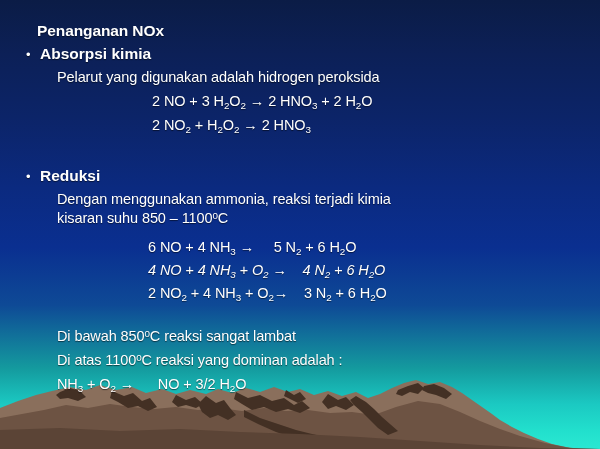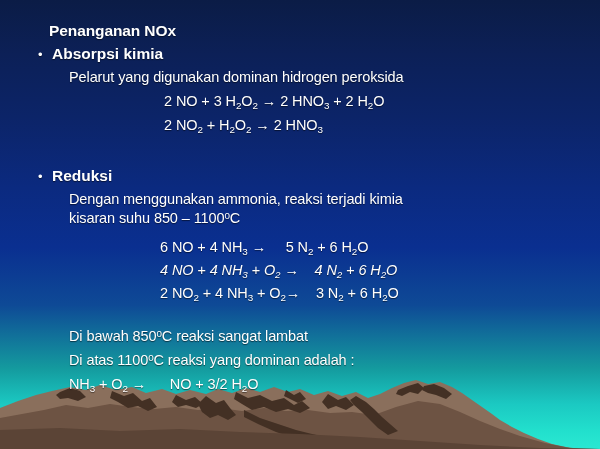--- a/index.html
+++ b/index.html
@@ -35,21 +35,21 @@
     left: 0;
     bottom: 0;
     width: 600px;
     height: 75px;
     pointer-events: none;
   }
 
   
   .content {
     position: absolute;
-    left: 12px;
+    left: 0;
     top: 0;
     width: 532px;
     height: 449px;
     z-index: 5;
   }
 
   .line {
     position: absolute;
     white-space: pre;
     line-height: 1.05;
@@ -144,21 +144,21 @@
 
   <div class="content">
 
     <div class="line title">Penanganan NOx</div>
 
     <div class="bullet-row b1">
       <span class="bullet-dot">•</span>
       <span class="bullet-label">Absorpsi kimia</span>
     </div>
 
-    <div class="line body-text" style="left:57px; top:70px;">Pelarut yang digunakan dominan hidrogen peroksida</div>
+    <div class="line body-text" style="left:57px; top:70px;">Pelarut yang digunakan adalah hidrogen peroksida</div>
 
     <div class="line eq" style="left:152px; top:94px;">2 NO + 3 H<sub>2</sub>O<sub>2</sub> <span class="arrow">→</span> 2 HNO<sub>3</sub> + 2 H<sub>2</sub>O</div>
 
     <div class="line eq" style="left:152px; top:118px;">2 NO<sub>2</sub> + H<sub>2</sub>O<sub>2</sub> <span class="arrow">→</span> 2 HNO<sub>3</sub></div>
 
     <div class="bullet-row b2">
       <span class="bullet-dot">•</span>
       <span class="bullet-label">Reduksi</span>
     </div>
 

